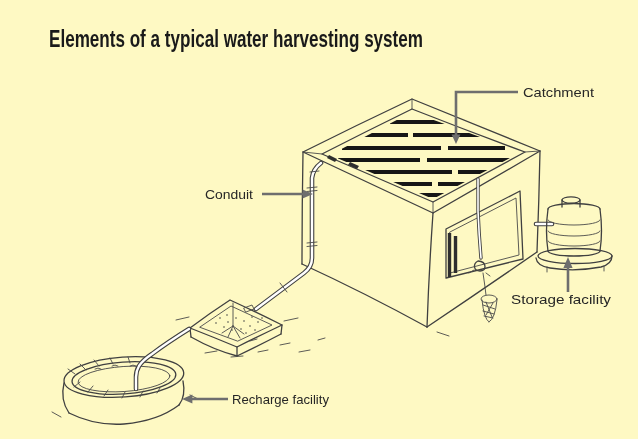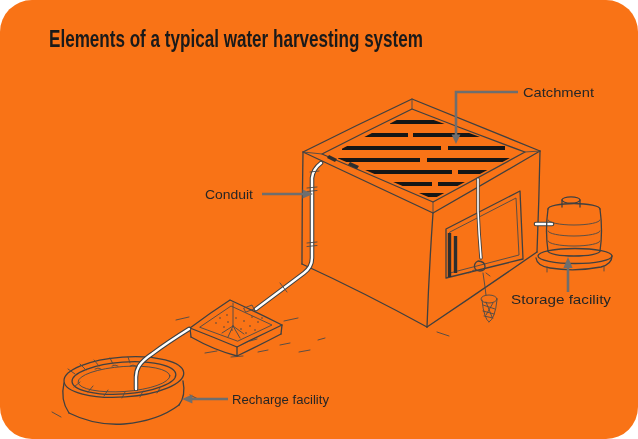--- a/index.html
+++ b/index.html
@@ -1,17 +1,17 @@
 <!DOCTYPE html>
 <html><head>
 <meta charset="utf-8">
 <style>
   html,body{margin:0;padding:0;background:#ffffff;}
-  .stage{position:relative;width:638px;height:439px;background:#f97316;overflow:hidden;
-         font-family:"Liberation Sans",sans-serif;border-radius:32px;}
+  .stage{position:relative;width:638px;height:439px;background:#fef9c3;overflow:hidden;
+         font-family:"Liberation Sans",sans-serif;}
   svg{display:block;}
   .title{font-family:"Liberation Sans",sans-serif;font-size:24px;font-weight:bold;fill:#1a1a1a;}
   .label{font-family:"Liberation Sans",sans-serif;font-size:13.5px;fill:#262626;}
   .ink{fill:none;stroke:#404040;stroke-width:1.3;stroke-linecap:round;stroke-linejoin:round;}
   .thin{fill:none;stroke:#4a4a4a;stroke-width:0.9;stroke-linecap:round;stroke-linejoin:round;}
   .stripe{fill:#161616;stroke:none;}
   .dark{fill:#2e2e2e;stroke:none;}
   .bar{fill:none;stroke:#2e2e2e;stroke-width:3.4;stroke-linecap:butt;}
   .pipeO{fill:none;stroke:#404040;stroke-width:4.6;stroke-linecap:round;stroke-linejoin:round;}
   .pipeI{fill:none;stroke:#ffffff;stroke-width:2.4;stroke-linecap:round;stroke-linejoin:round;}

